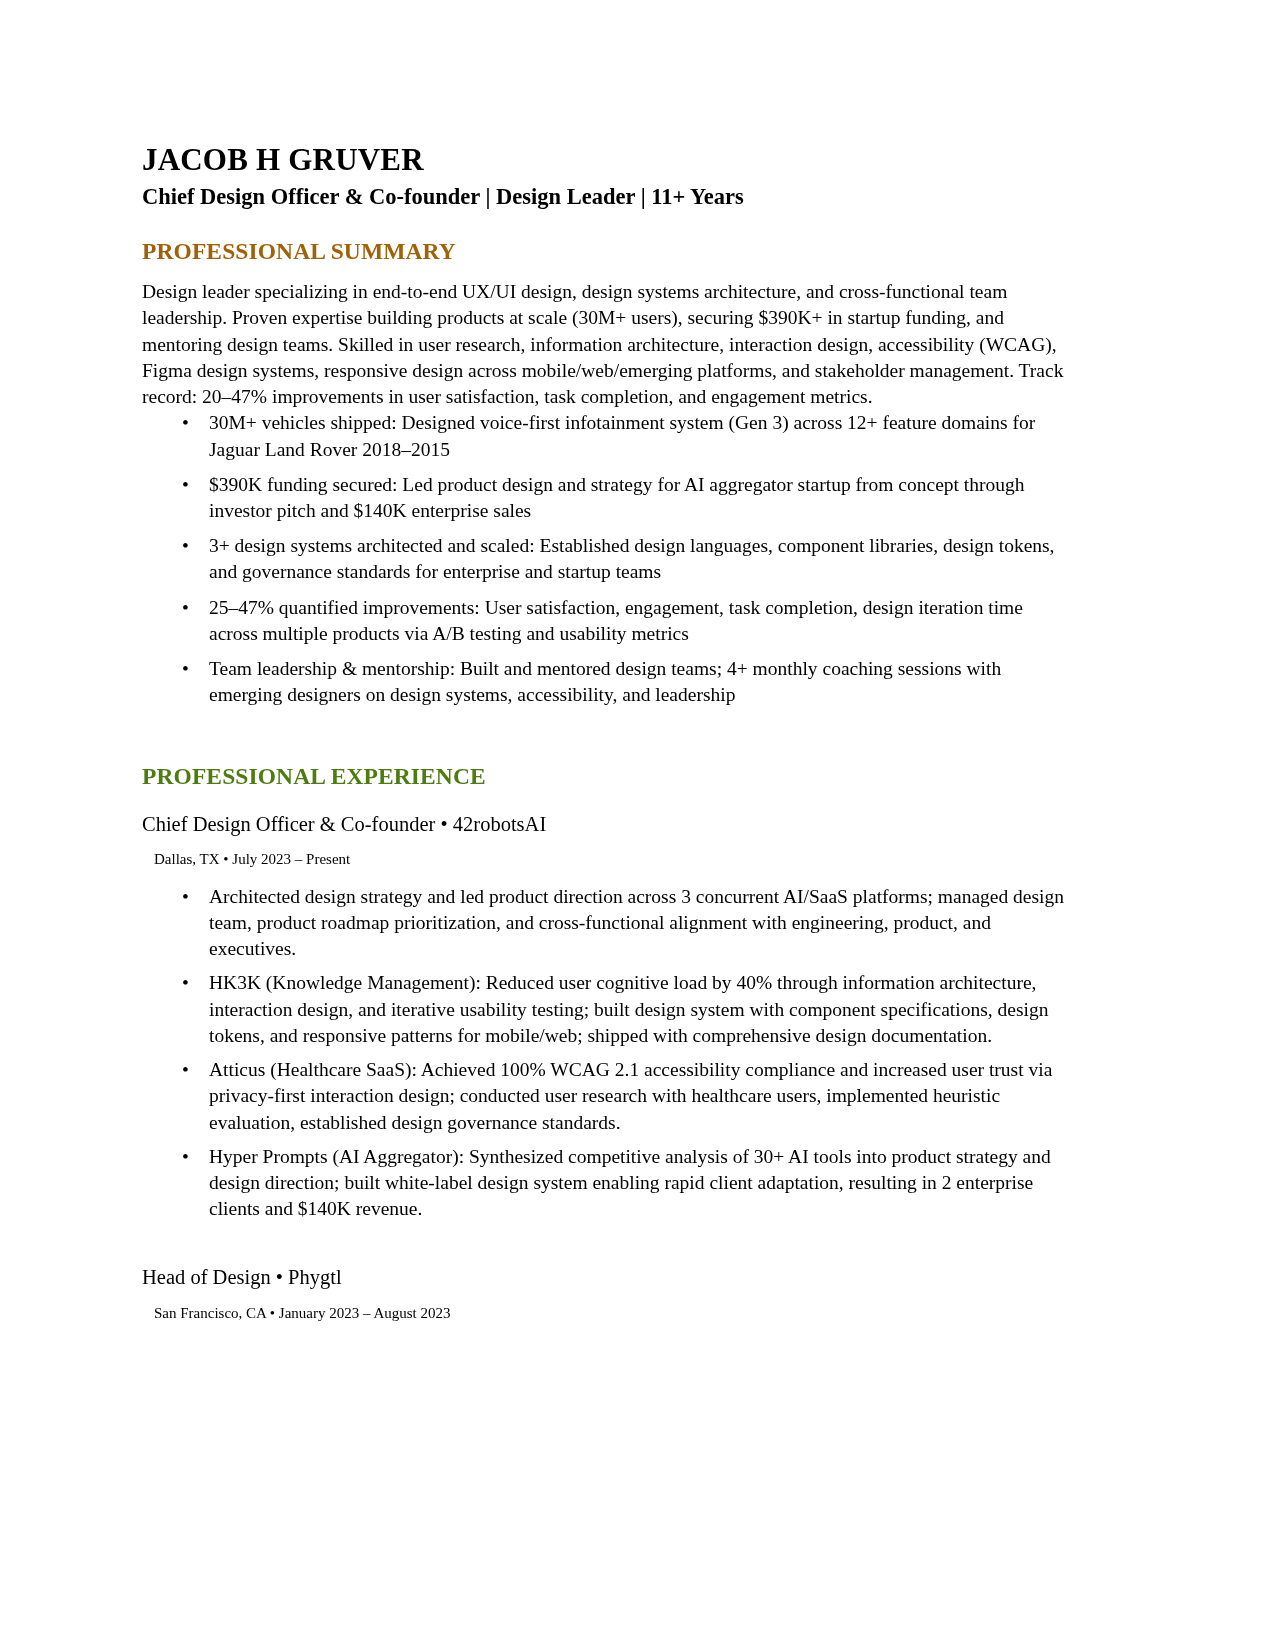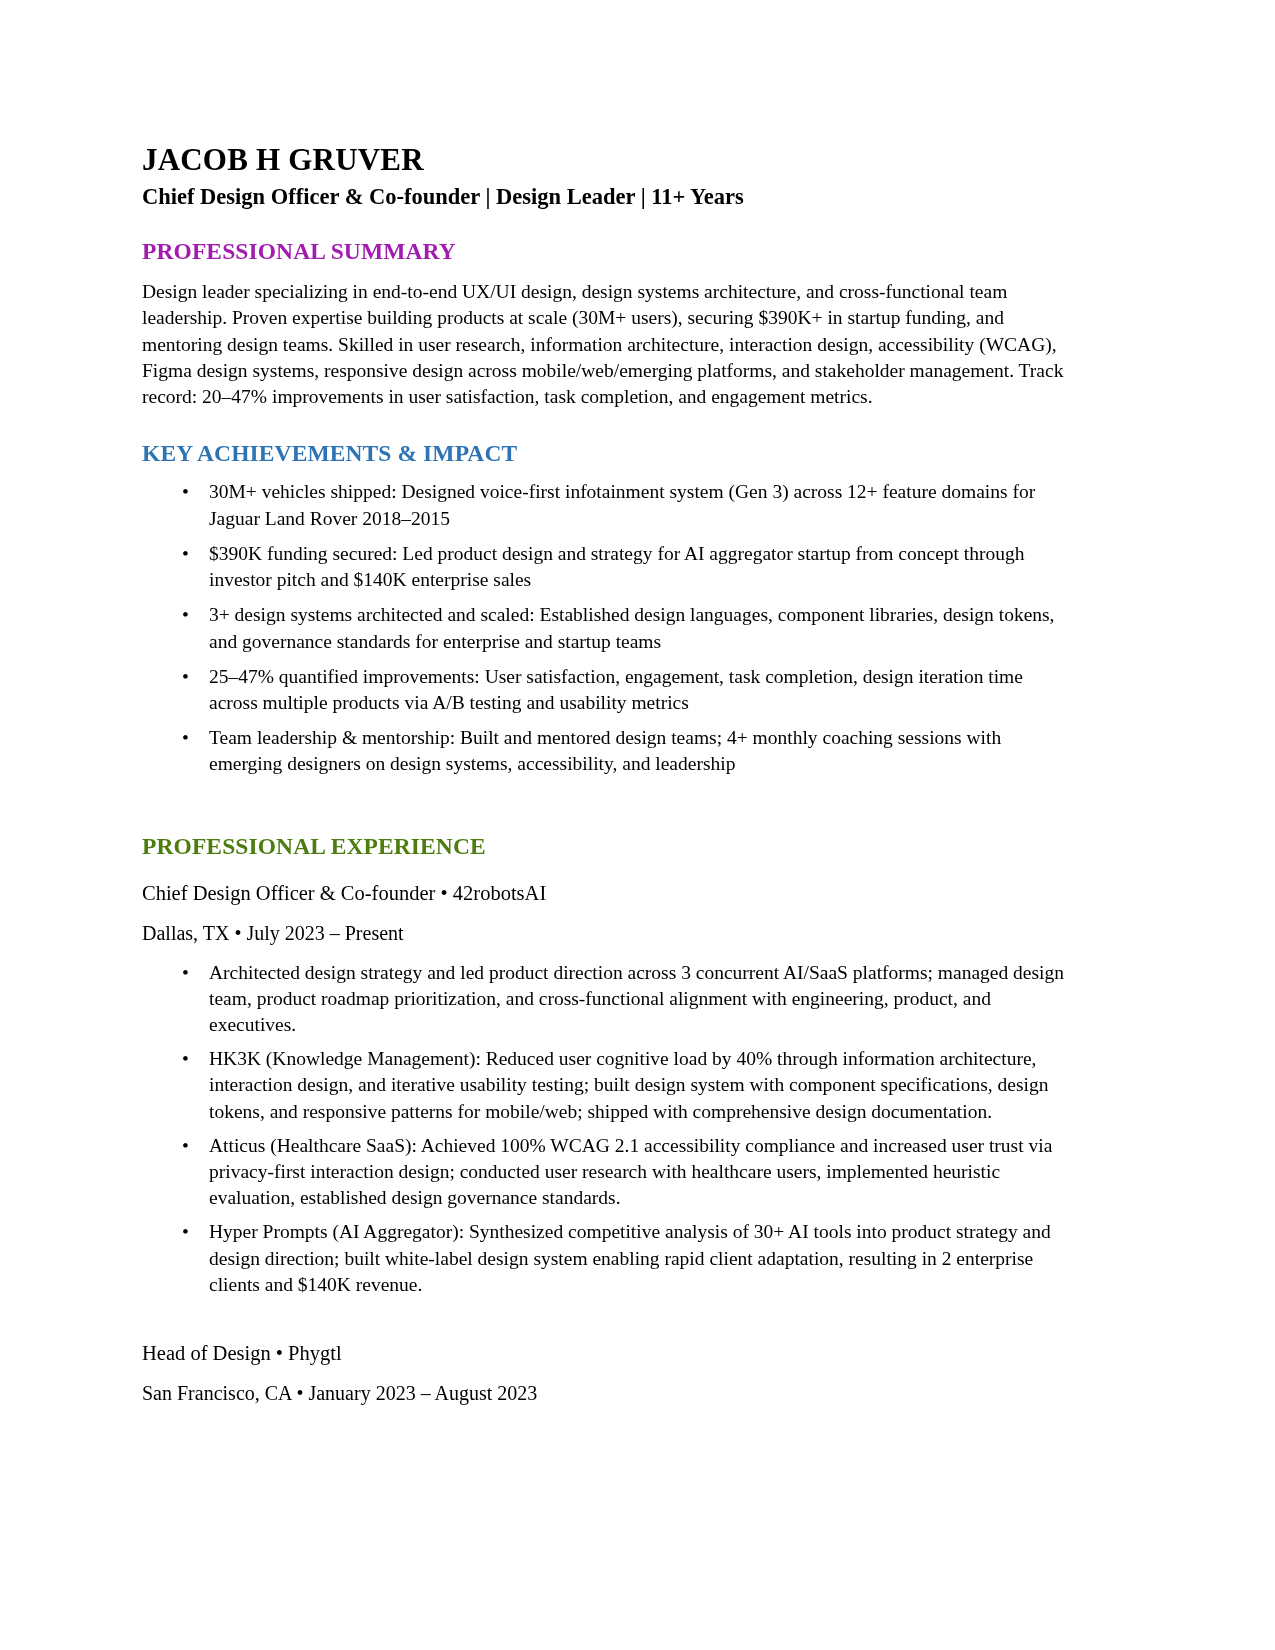--- a/index.html
+++ b/index.html
@@ -93,41 +93,40 @@
   .job-title-line {
     font-size: 20.5px;
     line-height: 1.3;
     margin: 0 0 0 0;
     font-weight: normal;
   }
   .job-title-line .role { font-weight: normal; text-align: center; }
   .job-title-line .sep  { font-weight: normal; }
   .job-title-line .company { font-weight: normal; }
   .job-meta {
-    font-size: 20px;
+    font-size: 15px;
     line-height: 1.3;
-    margin: 13px 0 14px 0;
+    margin: 13px 0 14px 12px;
   }
   .job-2 { margin-top: 42px; }
   .job-2 .job-meta { margin-bottom: 0; }
 </style>
 </head>
 <body>
 
 <div class="page">
 
   <div>
     <h1 class="name">JACOB H GRUVER</h1>
     <div class="headline">Chief Design Officer &amp; Co-founder | Design Leader | 11+ Years</div>
   </div>
 
-  <div class="section-heading sec-summary" style="color: #a21caf;">PROFESSIONAL SUMMARY</div>
+  <div class="section-heading sec-summary" style="color: #a16207;">PROFESSIONAL SUMMARY</div>
   <p class="summary-text">Design leader specializing in end-to-end UX/UI design, design systems architecture, and cross-functional team leadership. Proven expertise building products at scale (30M+ users), securing $390K+ in startup funding, and mentoring design teams. Skilled in user research, information architecture, interaction design, accessibility (WCAG), Figma design systems, responsive design across mobile/web/emerging platforms, and stakeholder management. Track record: 20–47% improvements in user satisfaction, task completion, and engagement metrics.</p>
 
-  <div class="section-heading sec-key" style="color: rgb(46, 116, 181);">KEY ACHIEVEMENTS &amp; IMPACT</div>
   <ul class="bullets key-bullets" id="key-achievements-list">
       <li><span class="bullet-mark">•</span><span>30M+ vehicles shipped: Designed voice-first infotainment system (Gen 3) across 12+ feature domains for Jaguar Land Rover 2018–2015</span></li>
       <li><span class="bullet-mark">•</span><span>$390K funding secured: Led product design and strategy for AI aggregator startup from concept through investor pitch and $140K enterprise sales</span></li>
       <li><span class="bullet-mark">•</span><span>3+ design systems architected and scaled: Established design languages, component libraries, design tokens, and governance standards for enterprise and startup teams</span></li>
       <li><span class="bullet-mark">•</span><span>25–47% quantified improvements: User satisfaction, engagement, task completion, design iteration time across multiple products via A/B testing and usability metrics</span></li>
       <li><span class="bullet-mark">•</span><span>Team leadership &amp; mentorship: Built and mentored design teams; 4+ monthly coaching sessions with emerging designers on design systems, accessibility, and leadership</span></li>
     </ul>
 
   <div class="section-heading sec-exp" style="color: #4d7c0f;">PROFESSIONAL EXPERIENCE</div>
   <div id="experience-list">

